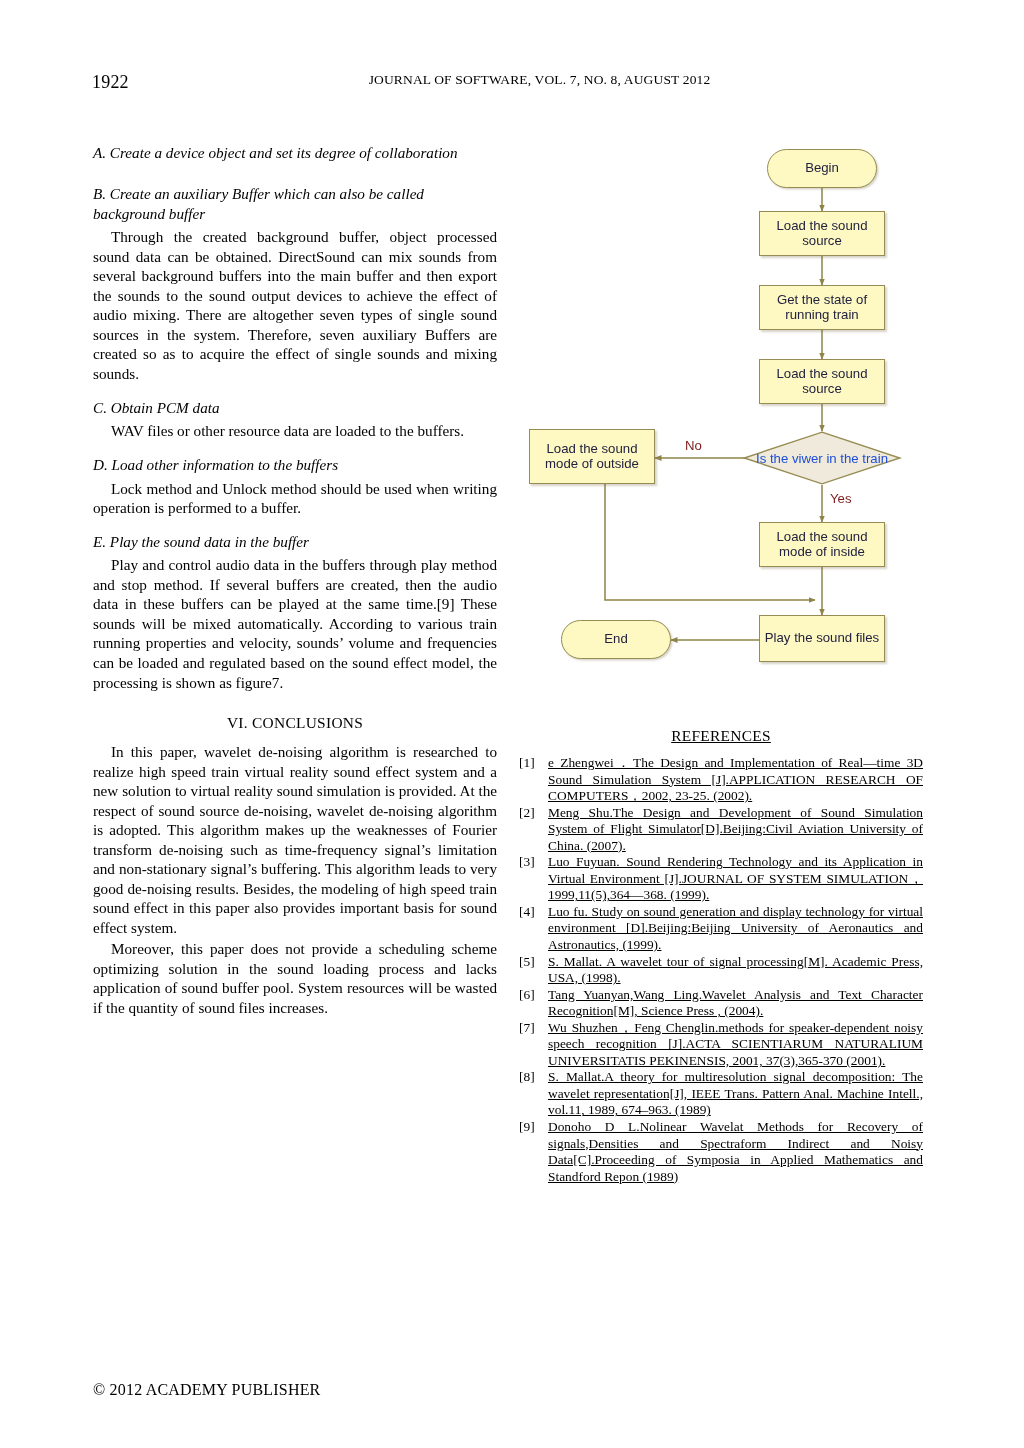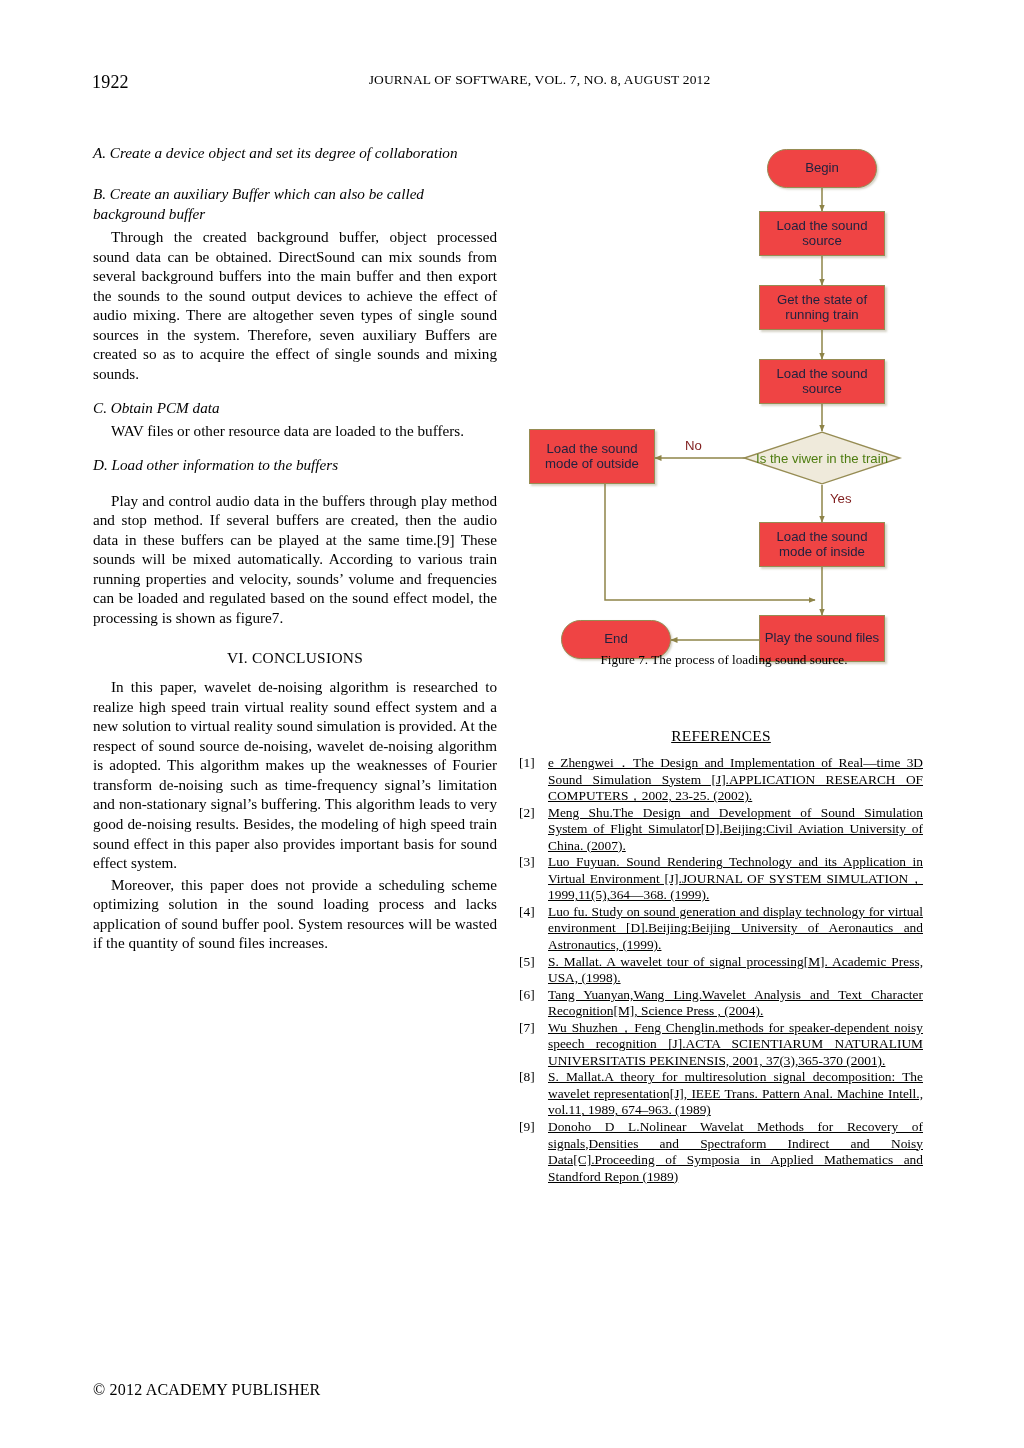--- a/index.html
+++ b/index.html
@@ -108,21 +108,21 @@
     top: 652px;
     width: 410px;
     text-align: center;
     font-size: 13.2px;
   }
 
   
   .node {
     position: absolute;
     box-sizing: border-box;
-    background: #ef4444;
+    background: #fef9c3;
     border: 1.4px solid #968c53;
     color: #22223f;
     font-family: "Liberation Sans", sans-serif;
     font-size: 13.2px;
     line-height: 1.13;
     display: flex;
     align-items: center;
     justify-content: center;
     text-align: center;
     box-shadow: 1.5px 1.5px 2px rgba(120,110,70,0.30);
@@ -141,21 +141,21 @@
   .diamond-box svg {
     position: absolute;
     left: 0; top: 0;
     overflow: visible;
   }
   .diamond-label {
     position: relative;
     z-index: 2;
     font-family: "Liberation Sans", sans-serif;
     font-size: 13.2px;
-    color: #4d7c0f;
+    color: #1d4ed8;
     white-space: nowrap;
   }
 
   .edge-label {
     position: absolute;
     font-family: "Liberation Sans", sans-serif;
     font-size: 13.2px;
     color: #7f1d1d;
   }
 
@@ -216,22 +216,24 @@
 
     <p class="subhead">B.  Create an auxiliary Buffer which can also be called background buffer</p>
     <p class="body-p">Through the created background buffer, object processed sound data can be obtained. DirectSound can mix sounds from several background buffers into the main buffer and then export the sounds to the sound output devices to achieve the effect of audio mixing. There are altogether seven types of single sound sources in the system. Therefore, seven auxiliary Buffers are created so as to acquire the effect of single sounds and mixing sounds.</p>
     <div class="gap-sm"></div>
 
     <p class="subhead">C.  Obtain PCM data</p>
     <p class="body-p">WAV files or other resource data are loaded to the buffers.</p>
     <div class="gap-sm"></div>
 
     <p class="subhead">D.  Load other information to the buffers</p>
+    <p class="body-p">Lock method and Unlock method should be used when writing operation is performed to a buffer.</p>
     <div class="gap-sm"></div>
 
+    <p class="subhead">E.  Play the sound data in the buffer</p>
     <p class="body-p">Play and control audio data in the buffers through play method and stop method. If several buffers are created, then the audio data in these buffers can be played at the same time.[9] These sounds will be mixed automatically. According to various train running properties and velocity, sounds’ volume and frequencies can be loaded and regulated based on the sound effect model, the processing is shown as figure7.</p>
 
     <h2 class="section-head plain">VI. CONCLUSIONS</h2>
 
     <p class="body-p">In this paper, wavelet de-noising algorithm is researched to realize high speed train virtual reality sound effect system and a new solution to virtual reality sound simulation is provided. At the respect of sound source de-noising, wavelet de-noising algorithm is adopted. This algorithm makes up the weaknesses of Fourier transform de-noising such as time-frequency signal’s limitation and non-stationary signal’s buffering. This algorithm leads to very good de-noising results. Besides, the modeling of high speed train sound effect in this paper also provides important basis for sound effect system.</p>
     <p class="body-p">Moreover, this paper does not provide a scheduling scheme optimizing solution in the sound loading process and lacks application of sound buffer pool. System resources will be wasted if the quantity of sound files increases.</p>
   </div>
 
   <div class="figure-wrap">
 
@@ -300,21 +302,20 @@
 
     <div class="node" style="left:240px; top:472px; width:126px; height:47px;">
       <span class="lbl">Play the sound files</span>
     </div>
 
     <div class="node pill" style="left:42px; top:477px; width:110px; height:39px;">
       <span class="lbl">End</span>
     </div>
   </div>
 
-  <div class="fig-caption">Figure 7. The process of  loading sound source.</div>
 
   <div class="col col-right" style="top:705px;">
     <h2 class="section-head">REFERENCES</h2>
 
     <ul class="ref-list">
       <li class="ref-item">
         <span class="ref-num">[1]</span>
         <span>e Zhengwei．The Design and Implementation of Real—time 3D Sound Simulation System [J].APPLICATION RESEARCH OF COMPUTERS，2002, 23-25. (2002).</span>
       </li>
       <li class="ref-item">

